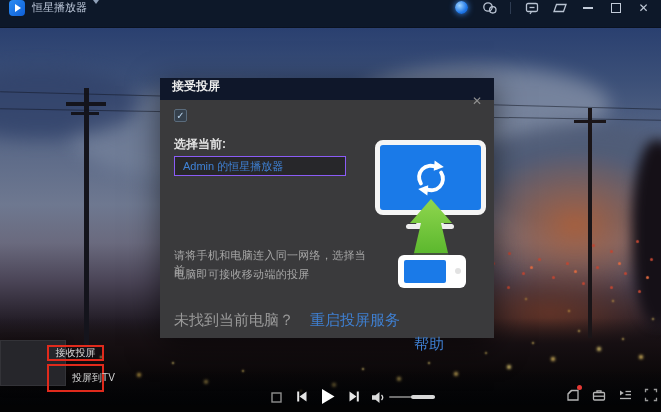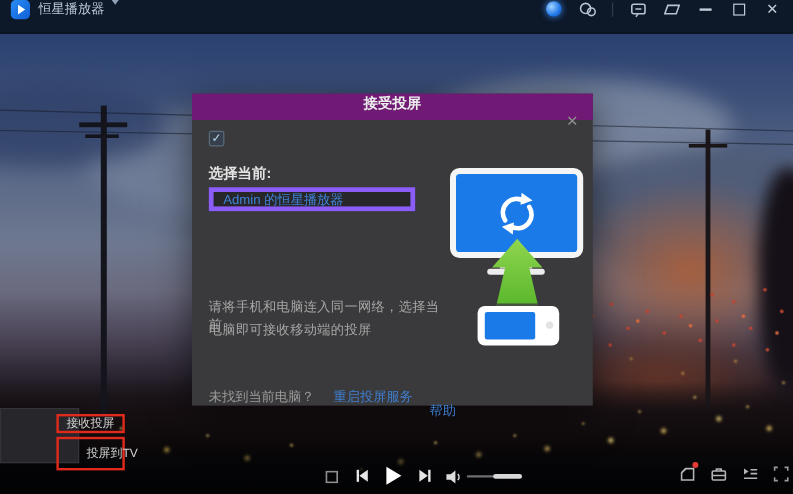--- a/index.html
+++ b/index.html
@@ -56,30 +56,30 @@
   .cast-btn{left:28px;top:388px;width:20px;height:15px;border:1px solid #2f6fd6;border-radius:3px;z-index:35;display:flex;align-items:center;justify-content:center;}
   .cast-btn .mini-screen{width:8px;height:5px;border:1px solid #8fa8c8;}
   .red-dot{position:absolute;width:5px;height:5px;border-radius:50%;background:#e53935;z-index:37;}
 
   
   .cast-menu{left:0;top:340px;width:66px;height:46px;background:#26262b;border:1px solid #333338;box-sizing:border-box;z-index:45;box-shadow:0 2px 8px rgba(0,0,0,.45);}
   .cast-menu-item{position:absolute;left:2px;width:57px;height:16px;border:2px solid #e02a1c;box-sizing:border-box;color:#d4d4d4;font-size:10px;display:flex;align-items:center;justify-content:center;white-space:nowrap;margin-left:44px;}
 
   
   .dialog{left:160px;top:78px;width:334px;height:260px;background:#3a3a3c;z-index:40;box-shadow:0 8px 30px rgba(0,0,0,.55);}
-  .dialog-header{position:absolute;left:0;top:0;width:100%;height:22px;background:#701a75;display:flex;align-items:center;padding:0 12px;box-sizing:border-box;flex-direction:column;}
+  .dialog-header{position:absolute;left:0;top:0;width:100%;height:22px;background:#0f172a;display:flex;align-items:flex-start;padding:0 12px;box-sizing:border-box;flex-direction:column;}
   .dialog-title{font-size:12px;font-weight:bold;color:#ececec;}
   .dialog-close{margin-left:auto;color:#909090;font-size:12px;line-height:1;cursor:pointer;}
   .chk-row{position:absolute;left:14px;top:31px;display:flex;align-items:center;gap:7px;}
   .checkbox{width:13px;height:13px;background:#35404c;border:1px solid #5a6b7c;border-radius:2px;display:flex;align-items:center;justify-content:center;color:#b9d2ea;font-size:10px;line-height:1;box-sizing:border-box;}
   .chk-label{font-size:11px;color:#b4b4b4;}
   .dev-label{position:absolute;left:14px;top:58px;font-size:12px;font-weight:bold;color:#e4e4e4;}
-  .dev-input{position:absolute;left:14px;top:78px;width:172px;height:20px;background:#27272a;border:4px solid #8b5cf6;color:#3f82d6;font-size:11px;padding:0 8px;box-sizing:border-box;font-family:"Liberation Sans",sans-serif;}
+  .dev-input{position:absolute;left:14px;top:78px;width:172px;height:20px;background:#27272a;border:1px solid #8b5cf6;color:#3f82d6;font-size:11px;padding:0 8px;box-sizing:border-box;font-family:"Liberation Sans",sans-serif;}
   .para{position:absolute;left:14px;width:200px;font-size:11px;color:#a6a6a6;letter-spacing:.3px;margin-top:44px;}
-  .dlg-footer{position:absolute;left:14px;top:233px;display:flex;align-items:center;font-size:11px;}
+  .dlg-footer{position:absolute;left:14px;top:233px;display:flex;align-items:flex-start;font-size:15px;}
   .footer-q{color:#9a9a9a;}
   .link{color:#3f7fd0;cursor:pointer;}
 
   
   .monitor{position:absolute;left:215px;top:62px;width:111px;height:75px;background:#1a7ae8;border:5px solid #f5f5f5;border-radius:8px;box-sizing:border-box;display:flex;align-items:center;justify-content:center;z-index:1;}
   .stand-neck{position:absolute;left:256px;top:137px;width:28px;height:9px;background:#f0f0f0;clip-path:polygon(18% 0,82% 0,100% 100%,0 100%);z-index:1;}
   .stand-base{position:absolute;left:246px;top:146px;width:48px;height:5px;background:#ededed;border-radius:2.5px;z-index:1;}
   .up-arrow{position:absolute;left:245px;top:119px;z-index:3;}
   .phone{position:absolute;left:238px;top:177px;width:68px;height:33px;background:#fff;border-radius:6px;z-index:4;}
   .phone-screen{position:absolute;left:6px;top:5px;width:42px;height:23px;background:#1a7ae8;border-radius:2px;}

